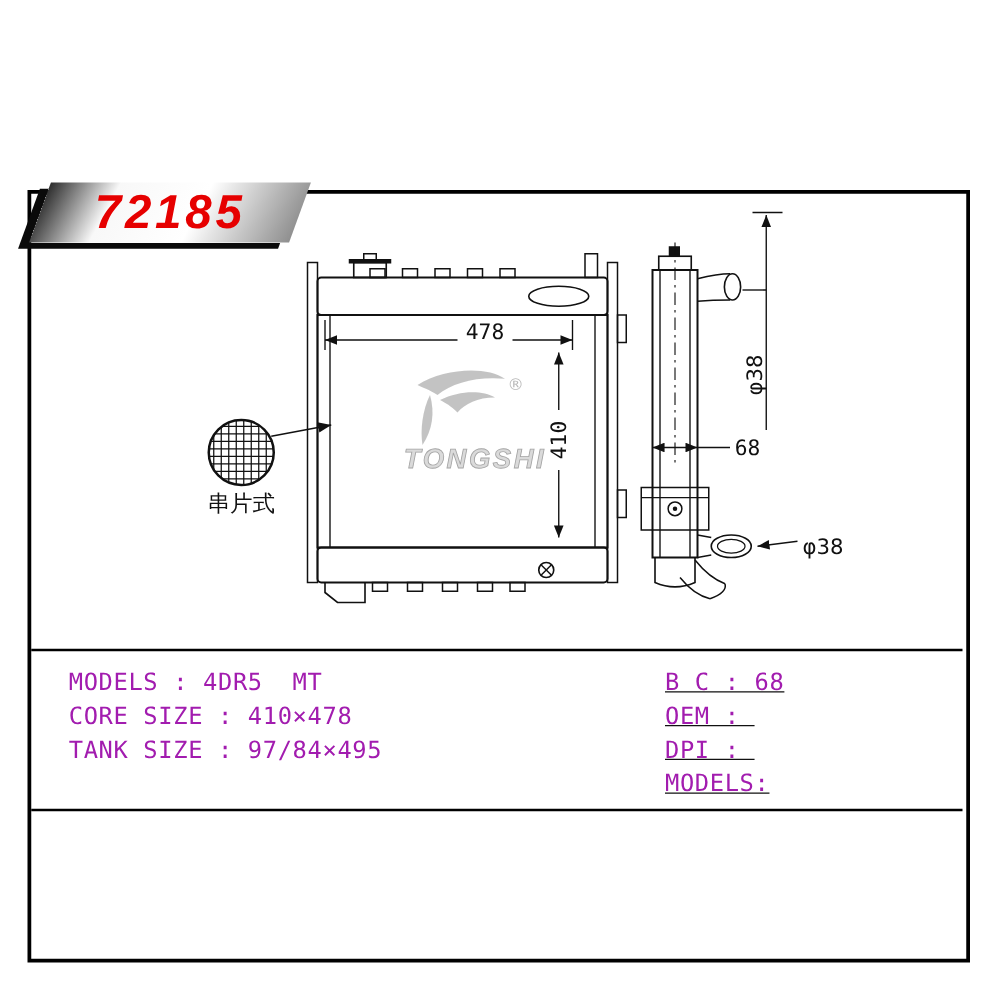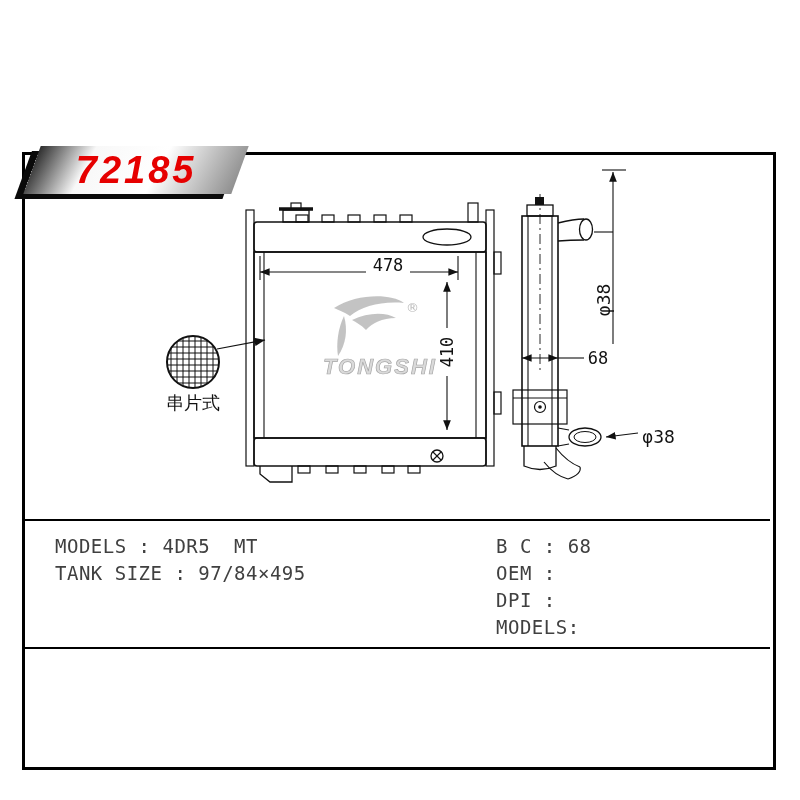--- a/index.html
+++ b/index.html
@@ -11,23 +11,23 @@
   .hline-low{top:647px;}
   .banner{position:absolute;left:32px;top:146px;width:208px;height:48px;
           transform:skewX(-20deg);
           background:linear-gradient(100deg,#2e2e2e 0%,#f8f8f8 26%,#ffffff 60%,#8f8f8f 100%);
           box-shadow:-7px 5px 0 0 #0a0a0a;
           display:flex;align-items:center;justify-content:center;z-index:6;}
   .banner-text{transform:skewX(20deg);font-family:"Liberation Sans",sans-serif;
           font-style:italic;font-weight:bold;font-size:38px;letter-spacing:3px;color:#e60000;}
   .drawing-svg{position:absolute;left:22px;top:152px;z-index:2;}
   .specs-left{position:absolute;left:55px;top:533px;z-index:3;}
-  .specs-right{position:absolute;left:496px;top:533px;z-index:3;}
+  .specs-right{position:absolute;left:532px;top:533px;z-index:3;text-decoration:underline;}
   .spec-text{font:19px "DejaVu Sans Mono",monospace;line-height:27px;white-space:pre;
-             letter-spacing:0.5px;color:#404040;}
+             letter-spacing:0.5px;color:#a21caf;}
 </style>
 </head>
 <body>
 
 <div class="page">
 
   <div class="frame"></div>
   <div class="hline hline-mid"></div>
   <div class="hline hline-low"></div>
 
@@ -145,20 +145,21 @@
     </g>
 
     <g stroke="#111" stroke-width="1.1" fill="none">
       <line x1="638" y1="433" x2="606" y2="437" marker-end="url(#mA)"></line>
       <text x="642" y="443" text-anchor="start" font-size="17" fill="#111" stroke="none" font-family="DejaVu Sans, sans-serif">φ38</text>
     </g>
   </svg>
 
   <div class="specs-left">
     <div class="spec-text">MODELS : 4DR5  MT</div>
+    <div class="spec-text">CORE SIZE : 410×478</div>
     <div class="spec-text">TANK SIZE : 97/84×495</div>
   </div>
 
   <div class="specs-right">
     <div class="spec-text">B C : 68</div>
     <div class="spec-text">OEM : </div>
     <div class="spec-text">DPI : </div>
     <div class="spec-text">MODELS:</div>
   </div>
 

